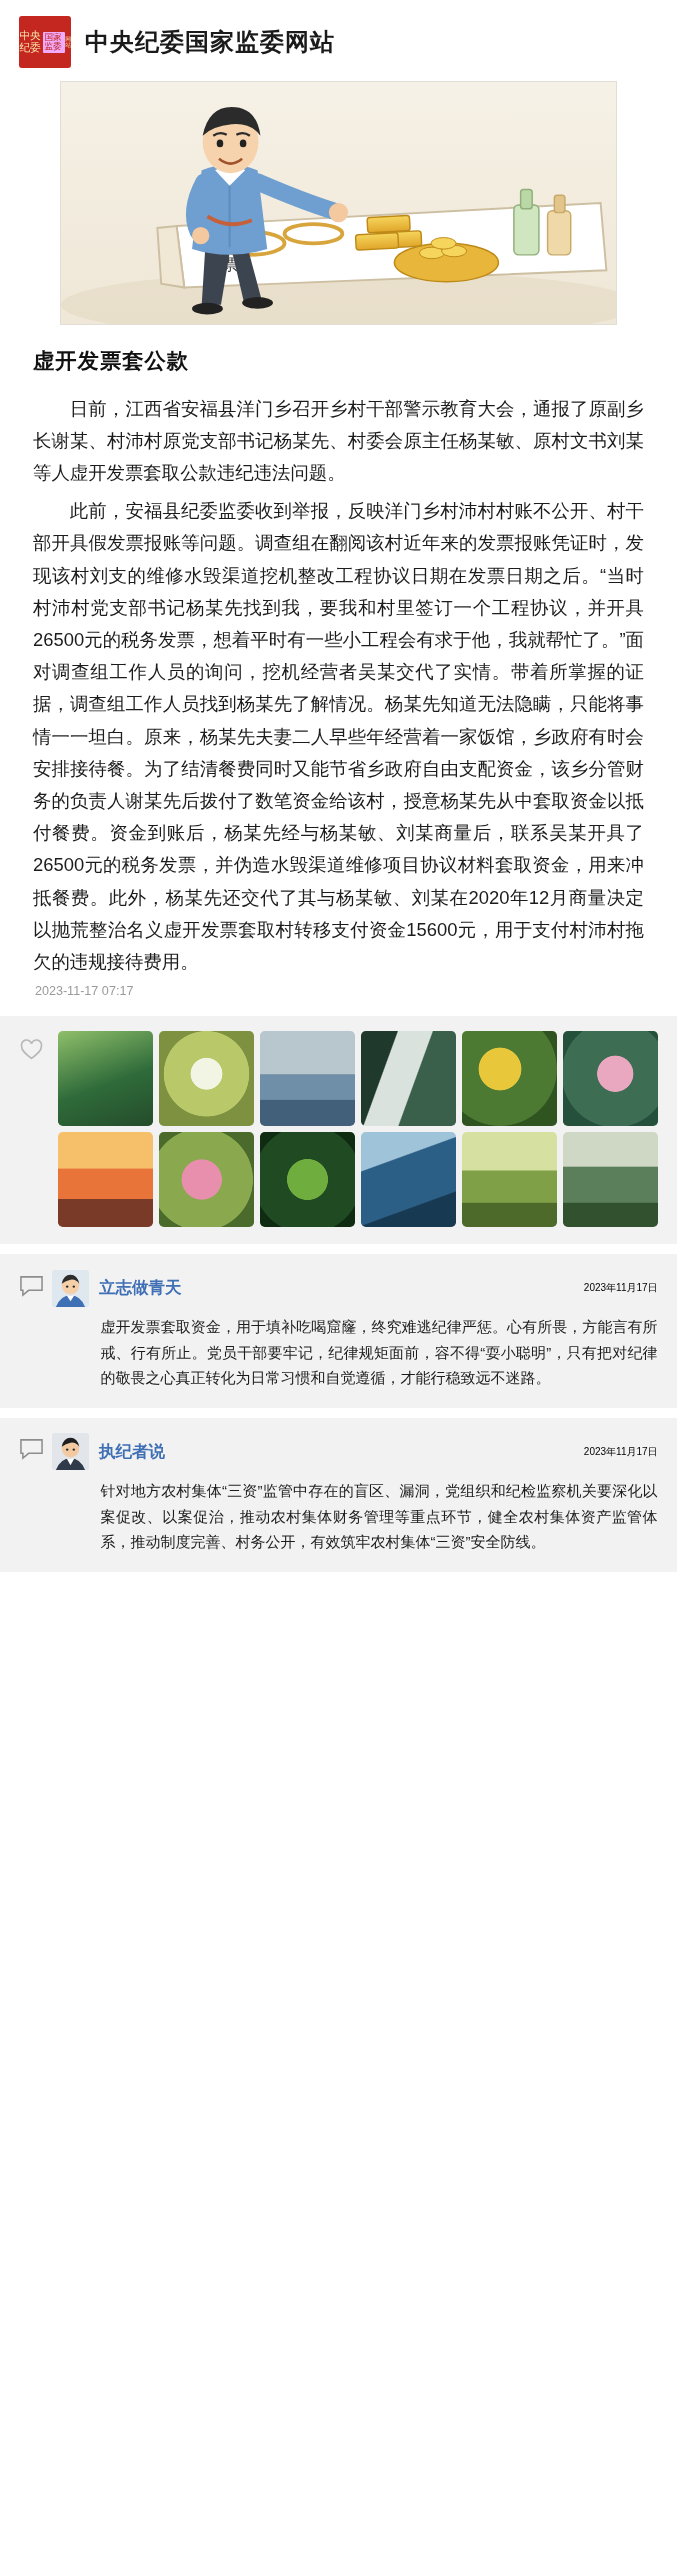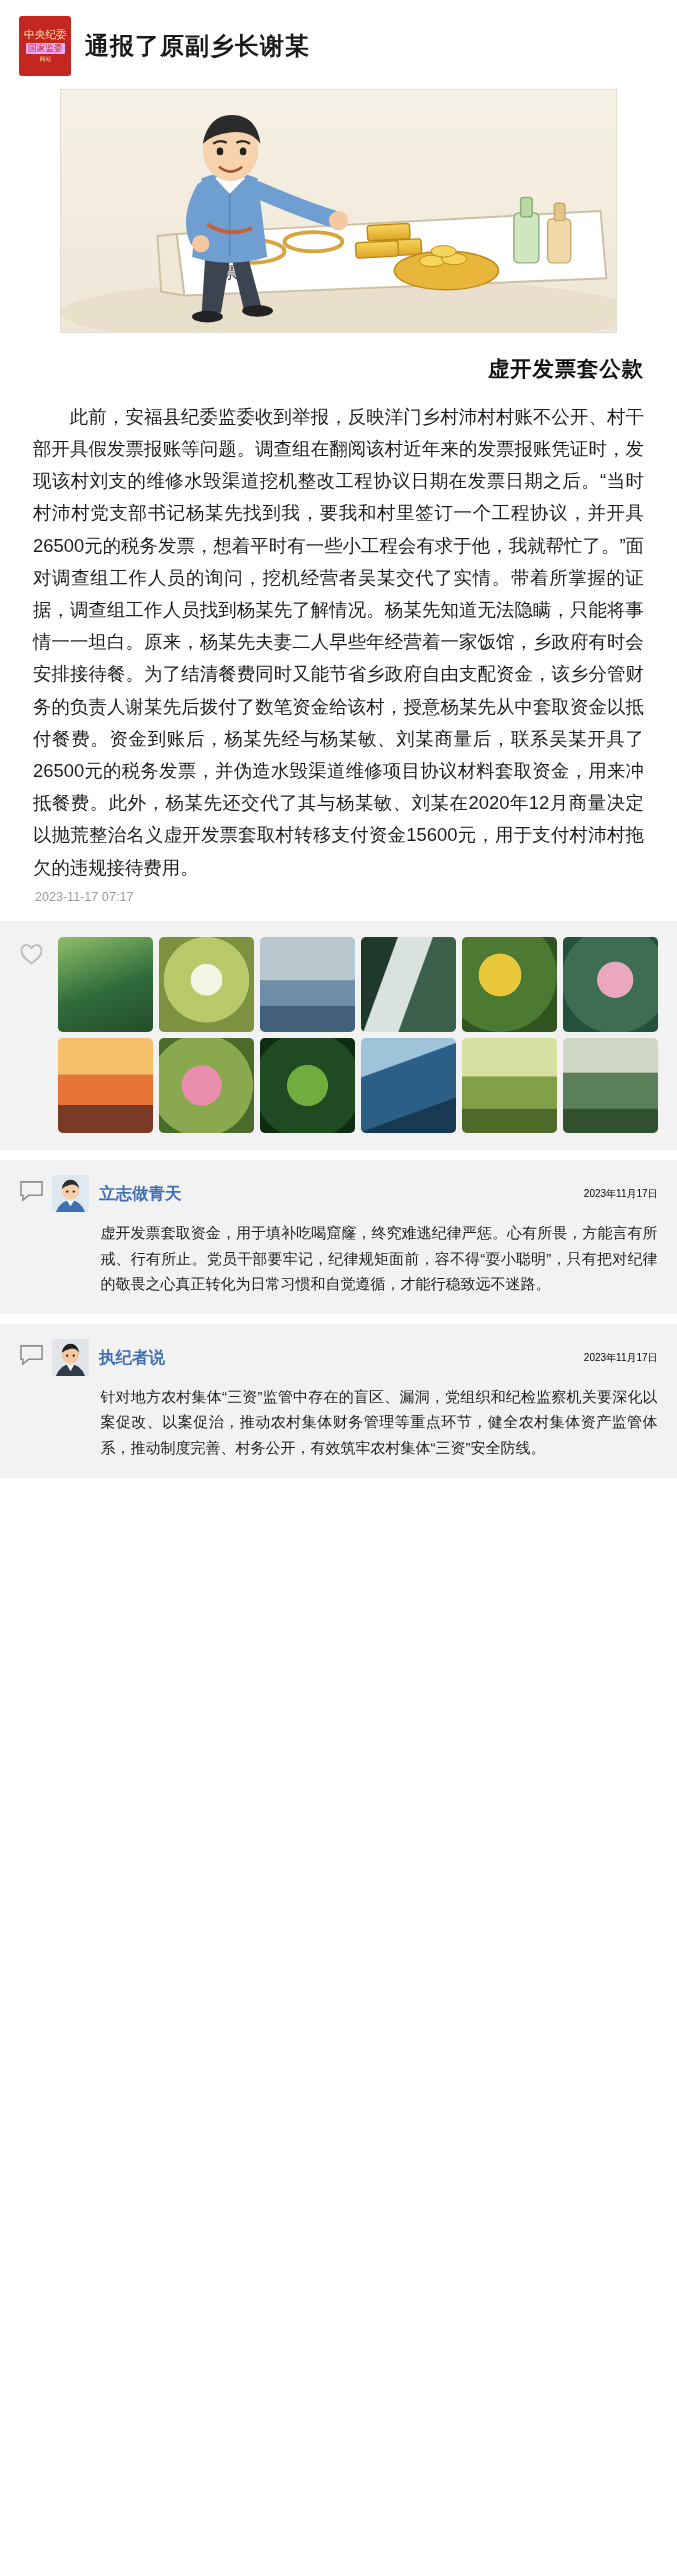--- a/index.html
+++ b/index.html
@@ -17,24 +17,24 @@
 
   
   .header {
     display: flex;
     align-items: center;
     gap: 13.6px;
     padding: 15.5px 19.4px 13.6px 19.4px;
     background: #ffffff;
   }
   .logo {
-    width: 52px; height: 60px;
+    width: 52px; height: 52px;
     background: #c3271f;
     border-radius: 2.9px;
-    display: flex; flex-direction: column;
+    display: flex; flex-direction: row;
     align-items: center; justify-content: center;
     color: #ffe9b0;
     line-height: 1.05;
     flex: 0 0 auto;
     padding: 4px 0;
   }
   .logo .l1 { font-size: 10.7px; letter-spacing: 0px; }
   .logo .l2 {
     font-size: 8.7px;
     margin-top: 1.9px;
@@ -62,21 +62,21 @@
     background: #f2ece1;
     position: relative;
     overflow: hidden;
   }
 
   
   .article {
     padding: 21.3px 33px 7.8px 33px;
   }
   .art-title {
-    text-align: right;
+    text-align: left;
     font-size: 21.3px;
     font-weight: bold;
     color: #111;
     letter-spacing: 1px;
     margin-bottom: 17.4px;
     font-family: Liberation Mono, monospace;
   }
   .art-p {
     font-size: 18.4px;
     line-height: 1.75;
@@ -169,21 +169,21 @@
 </style>
 </head>
 <body>
 
 <div class="header">
   <div class="logo">
     <span class="l1">中央纪委</span>
     <span class="l2">国家监委</span>
     <span class="l3">网站</span>
   </div>
-  <div class="site-title">通报了原副乡长谢某</div>
+  <div class="site-title">中央纪委国家监委网站</div>
 </div>
 
 <div class="illus-wrap">
   <div class="illus">
     <svg viewBox="0 0 576 252" width="100%" height="100%" preserveAspectRatio="none">
       <defs>
         <linearGradient id="bg" x1="0" y1="0" x2="0" y2="1">
           <stop offset="0" stop-color="#f6f1e6"></stop>
           <stop offset="1" stop-color="#efe7d7"></stop>
         </linearGradient>
@@ -250,20 +250,21 @@
         <path d="M182 55 q7 -4 14 1" stroke="#2b2b2b" stroke-width="2.4" fill="none"></path>
 
         <path d="M152 140 q22 14 46 4" stroke="#c5603a" stroke-width="4" fill="none"></path>
       </g>
     </svg>
   </div>
 </div>
 
 <div class="article">
   <div class="art-title">虚开发票套公款</div>
+  <p class="art-p">日前，江西省安福县洋门乡召开乡村干部警示教育大会，通报了原副乡长谢某、村沛村原党支部书记杨某先、村委会原主任杨某敏、原村文书刘某等人虚开发票套取公款违纪违法问题。</p>
   <p class="art-p">此前，安福县纪委监委收到举报，反映洋门乡村沛村村账不公开、村干部开具假发票报账等问题。调查组在翻阅该村近年来的发票报账凭证时，发现该村刘支的维修水毁渠道挖机整改工程协议日期在发票日期之后。“当时村沛村党支部书记杨某先找到我，要我和村里签订一个工程协议，并开具26500元的税务发票，想着平时有一些小工程会有求于他，我就帮忙了。”面对调查组工作人员的询问，挖机经营者吴某交代了实情。带着所掌握的证据，调查组工作人员找到杨某先了解情况。杨某先知道无法隐瞒，只能将事情一一坦白。原来，杨某先夫妻二人早些年经营着一家饭馆，乡政府有时会安排接待餐。为了结清餐费同时又能节省乡政府自由支配资金，该乡分管财务的负责人谢某先后拨付了数笔资金给该村，授意杨某先从中套取资金以抵付餐费。资金到账后，杨某先经与杨某敏、刘某商量后，联系吴某开具了26500元的税务发票，并伪造水毁渠道维修项目协议材料套取资金，用来冲抵餐费。此外，杨某先还交代了其与杨某敏、刘某在2020年12月商量决定以抛荒整治名义虚开发票套取村转移支付资金15600元，用于支付村沛村拖欠的违规接待费用。</p>
   <div class="art-time">2023-11-17 07:17</div>
 </div>
 
 <div class="gallery-band">
   <span class="heart-icon">
     <svg viewBox="0 0 24 24" width="25" height="25">
       <path d="M12 20.5 C6 16 2.5 13 2.5 9 A4.6 4.6 0 0 1 12 6.6 A4.6 4.6 0 0 1 21.5 9 C21.5 13 18 16 12 20.5 Z" fill="none" stroke="#b9b9b9" stroke-width="1.6"></path>
     </svg>
   </span>

